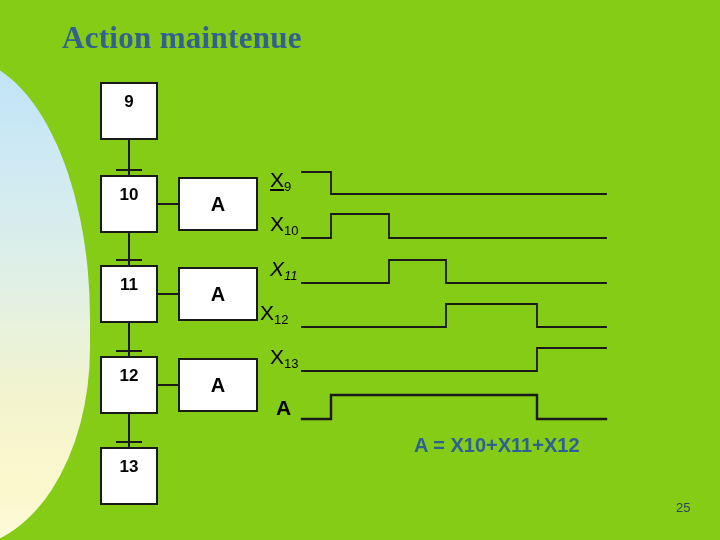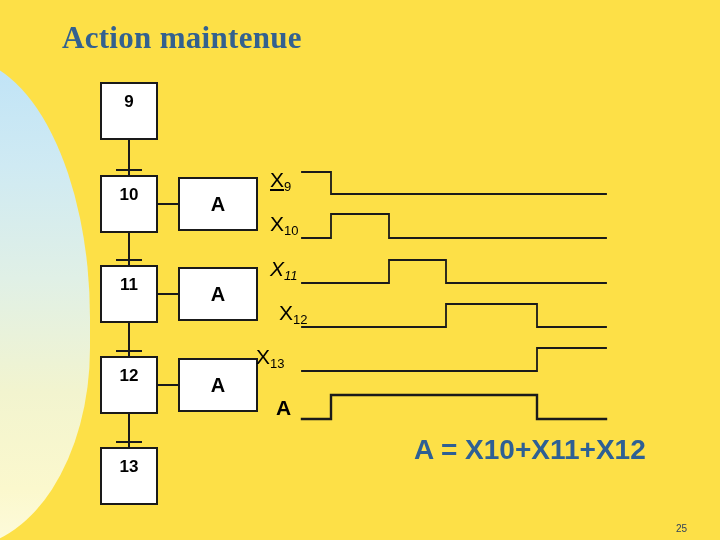--- a/index.html
+++ b/index.html
@@ -4,21 +4,21 @@
 <style>
   html, body {
     margin: 0;
     padding: 0;
     background: #ffffff;
   }
   #slide {
     position: relative;
     width: 720px;
     height: 540px;
-    background: #fde047;
+    background: #84cc16;
     overflow: hidden;
     font-family: "Liberation Sans", sans-serif;
   }
 
   
   #left-blob {
     position: absolute;
     left: -78px;
     top: 58px;
     width: 168px;
@@ -129,32 +129,32 @@
     width: 720px;
     height: 540px;
     pointer-events: none;
   }
 
   
   #formula {
     position: absolute;
     left: 414px;
     top: 434px;
-    font-size: 28px;
+    font-size: 20px;
     font-weight: bold;
     color: #2e6094;
     white-space: nowrap;
   }
 
   
   #page-no {
     position: absolute;
     left: 676px;
-    top: 523px;
-    font-size: 10px;
+    top: 500px;
+    font-size: 13px;
     color: #30425a;
   }
 </style>
 </head>
 <body>
 
 <div id="slide">
 
   <div id="left-blob"></div>
 
@@ -204,22 +204,22 @@
       <polyline points="302,283 389,283 389,260 446,260 446,283 606,283" fill="none" stroke="#1a1a1a" stroke-width="1.8" stroke-linecap="square" stroke-linejoin="miter"></polyline>
       <polyline points="302,327 446,327 446,304 537,304 537,327 606,327" fill="none" stroke="#1a1a1a" stroke-width="1.8" stroke-linecap="square" stroke-linejoin="miter"></polyline>
       <polyline points="302,371 537,371 537,348 606,348" fill="none" stroke="#1a1a1a" stroke-width="1.8" stroke-linecap="square" stroke-linejoin="miter"></polyline>
       <polyline points="302,419 331,419 331,395 537,395 537,419 606,419" fill="none" stroke="#1a1a1a" stroke-width="2.4" stroke-linecap="square" stroke-linejoin="miter"></polyline>
     </svg>
 
   <div id="tm-labels">
       <div class="tm-label" style="left: 270px; top: 168px; text-decoration: underline;"><span>X</span><sub>9</sub></div>
       <div class="tm-label" style="left: 270px; top: 212px;"><span>X</span><sub>10</sub></div>
       <div class="tm-label" style="left: 270px; top: 257px; font-style: italic;"><span>X</span><sub>11</sub></div>
-      <div class="tm-label" style="left: 279px; top: 301px; text-align: center;"><span>X</span><sub>12</sub></div>
-      <div class="tm-label" style="left: 256px; top: 345px;"><span>X</span><sub>13</sub></div>
+      <div class="tm-label" style="left: 260px; top: 301px; text-align: center;"><span>X</span><sub>12</sub></div>
+      <div class="tm-label" style="left: 270px; top: 345px;"><span>X</span><sub>13</sub></div>
       <div class="tm-label bold" style="left: 276px; top: 396px;"><span>A</span></div>
     </div>
 
   <div id="formula">A = X10+X11+X12</div>
 
   <div id="page-no">25</div>
 
 </div>
 
 </body></html>

